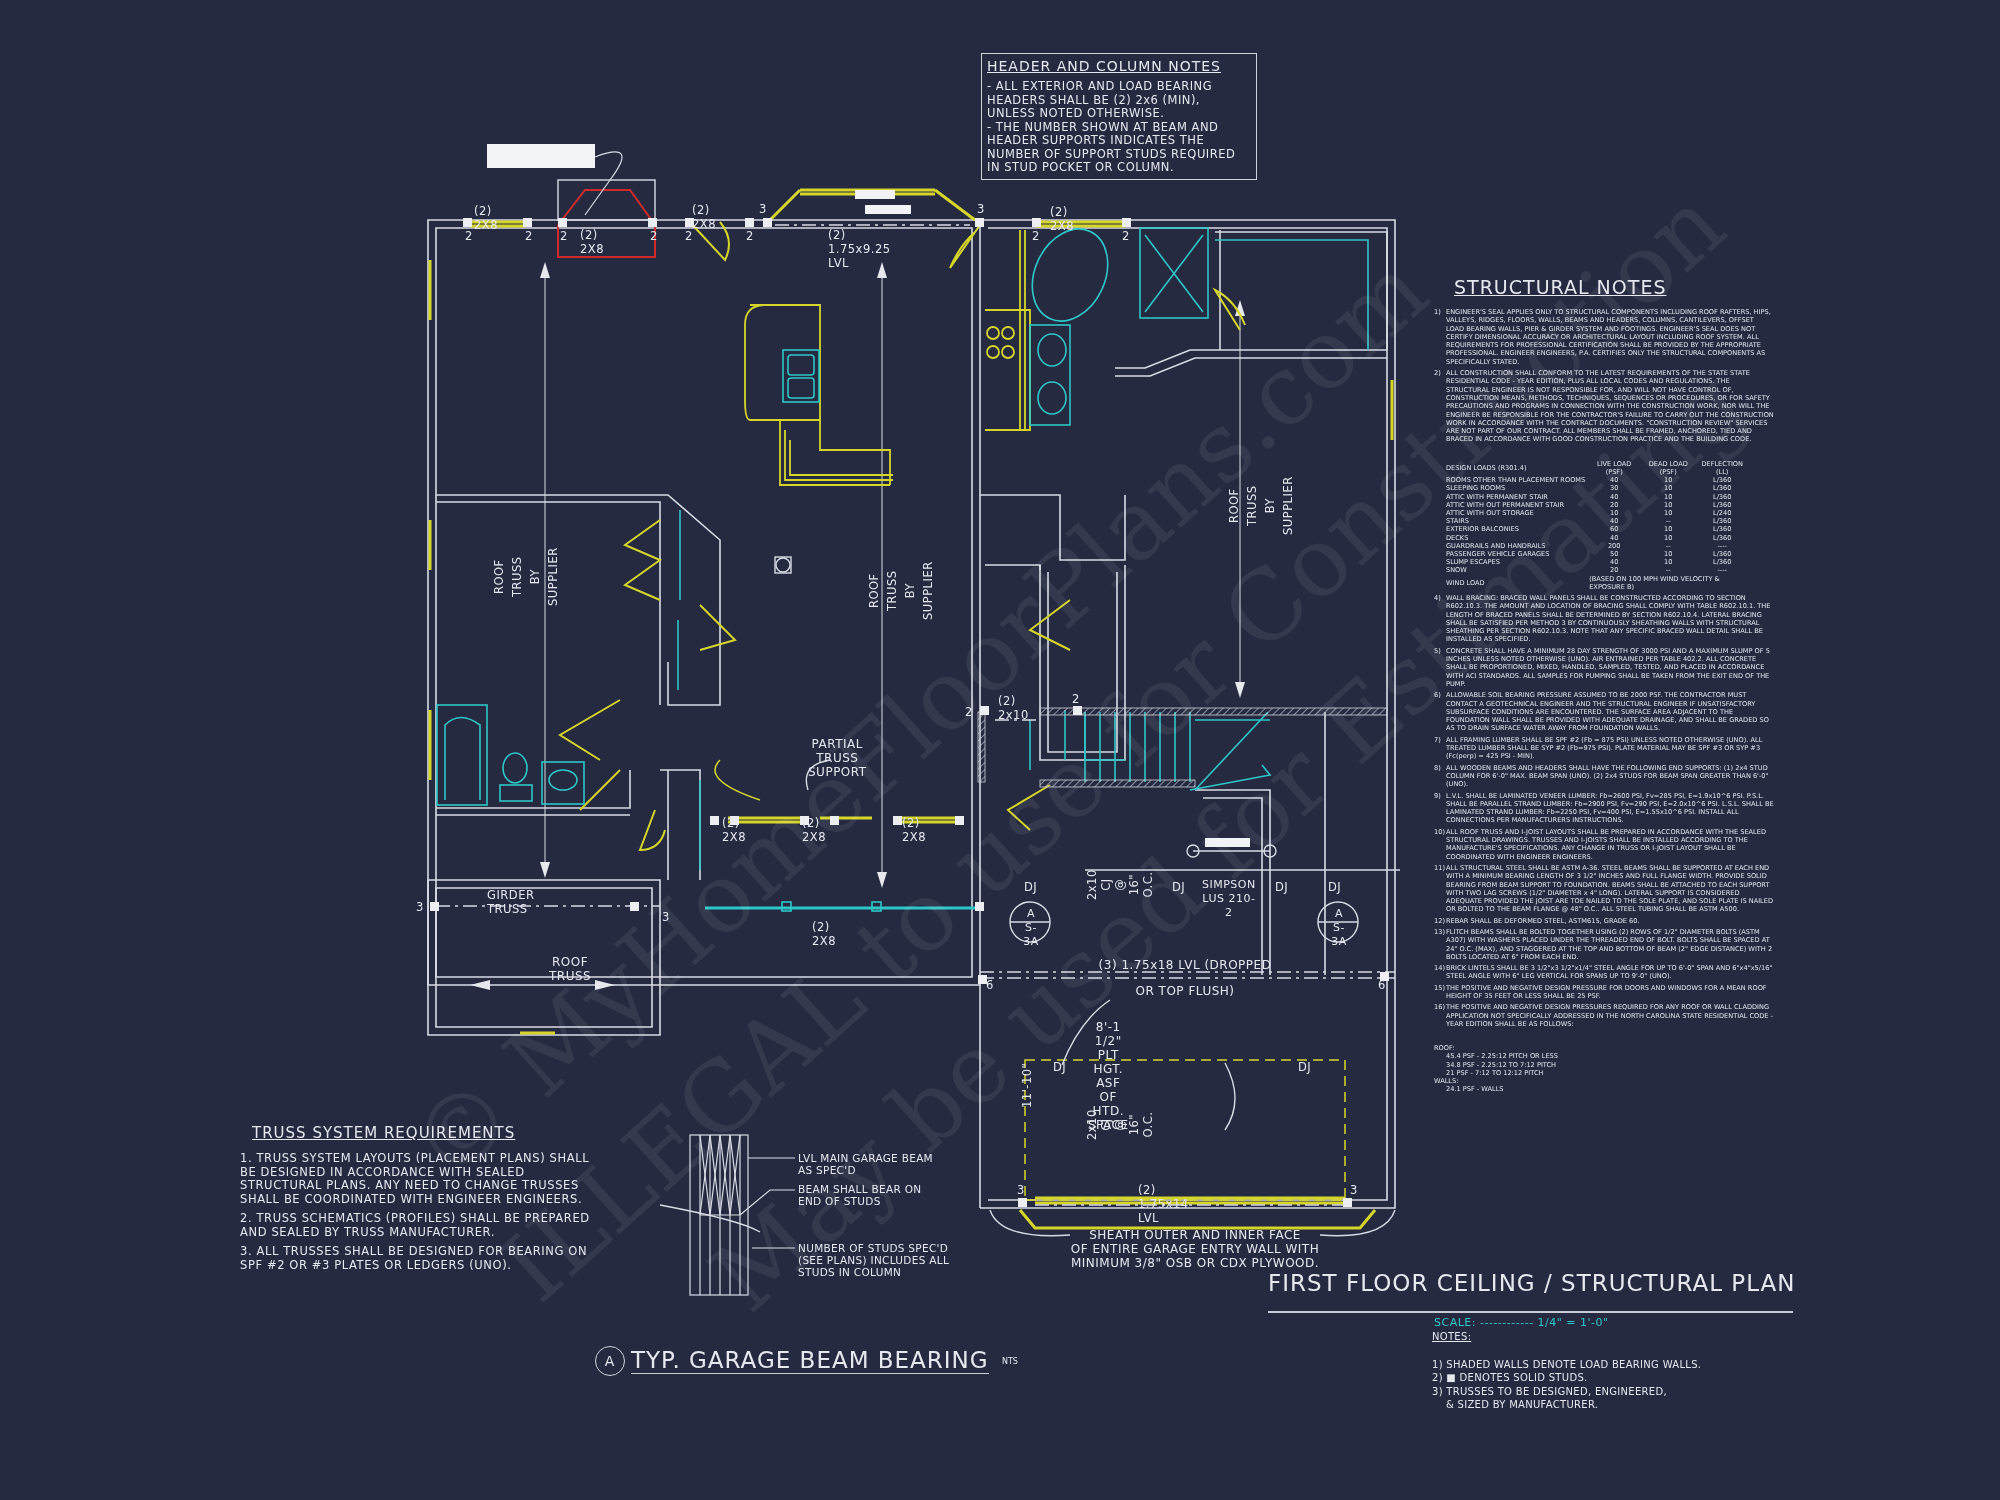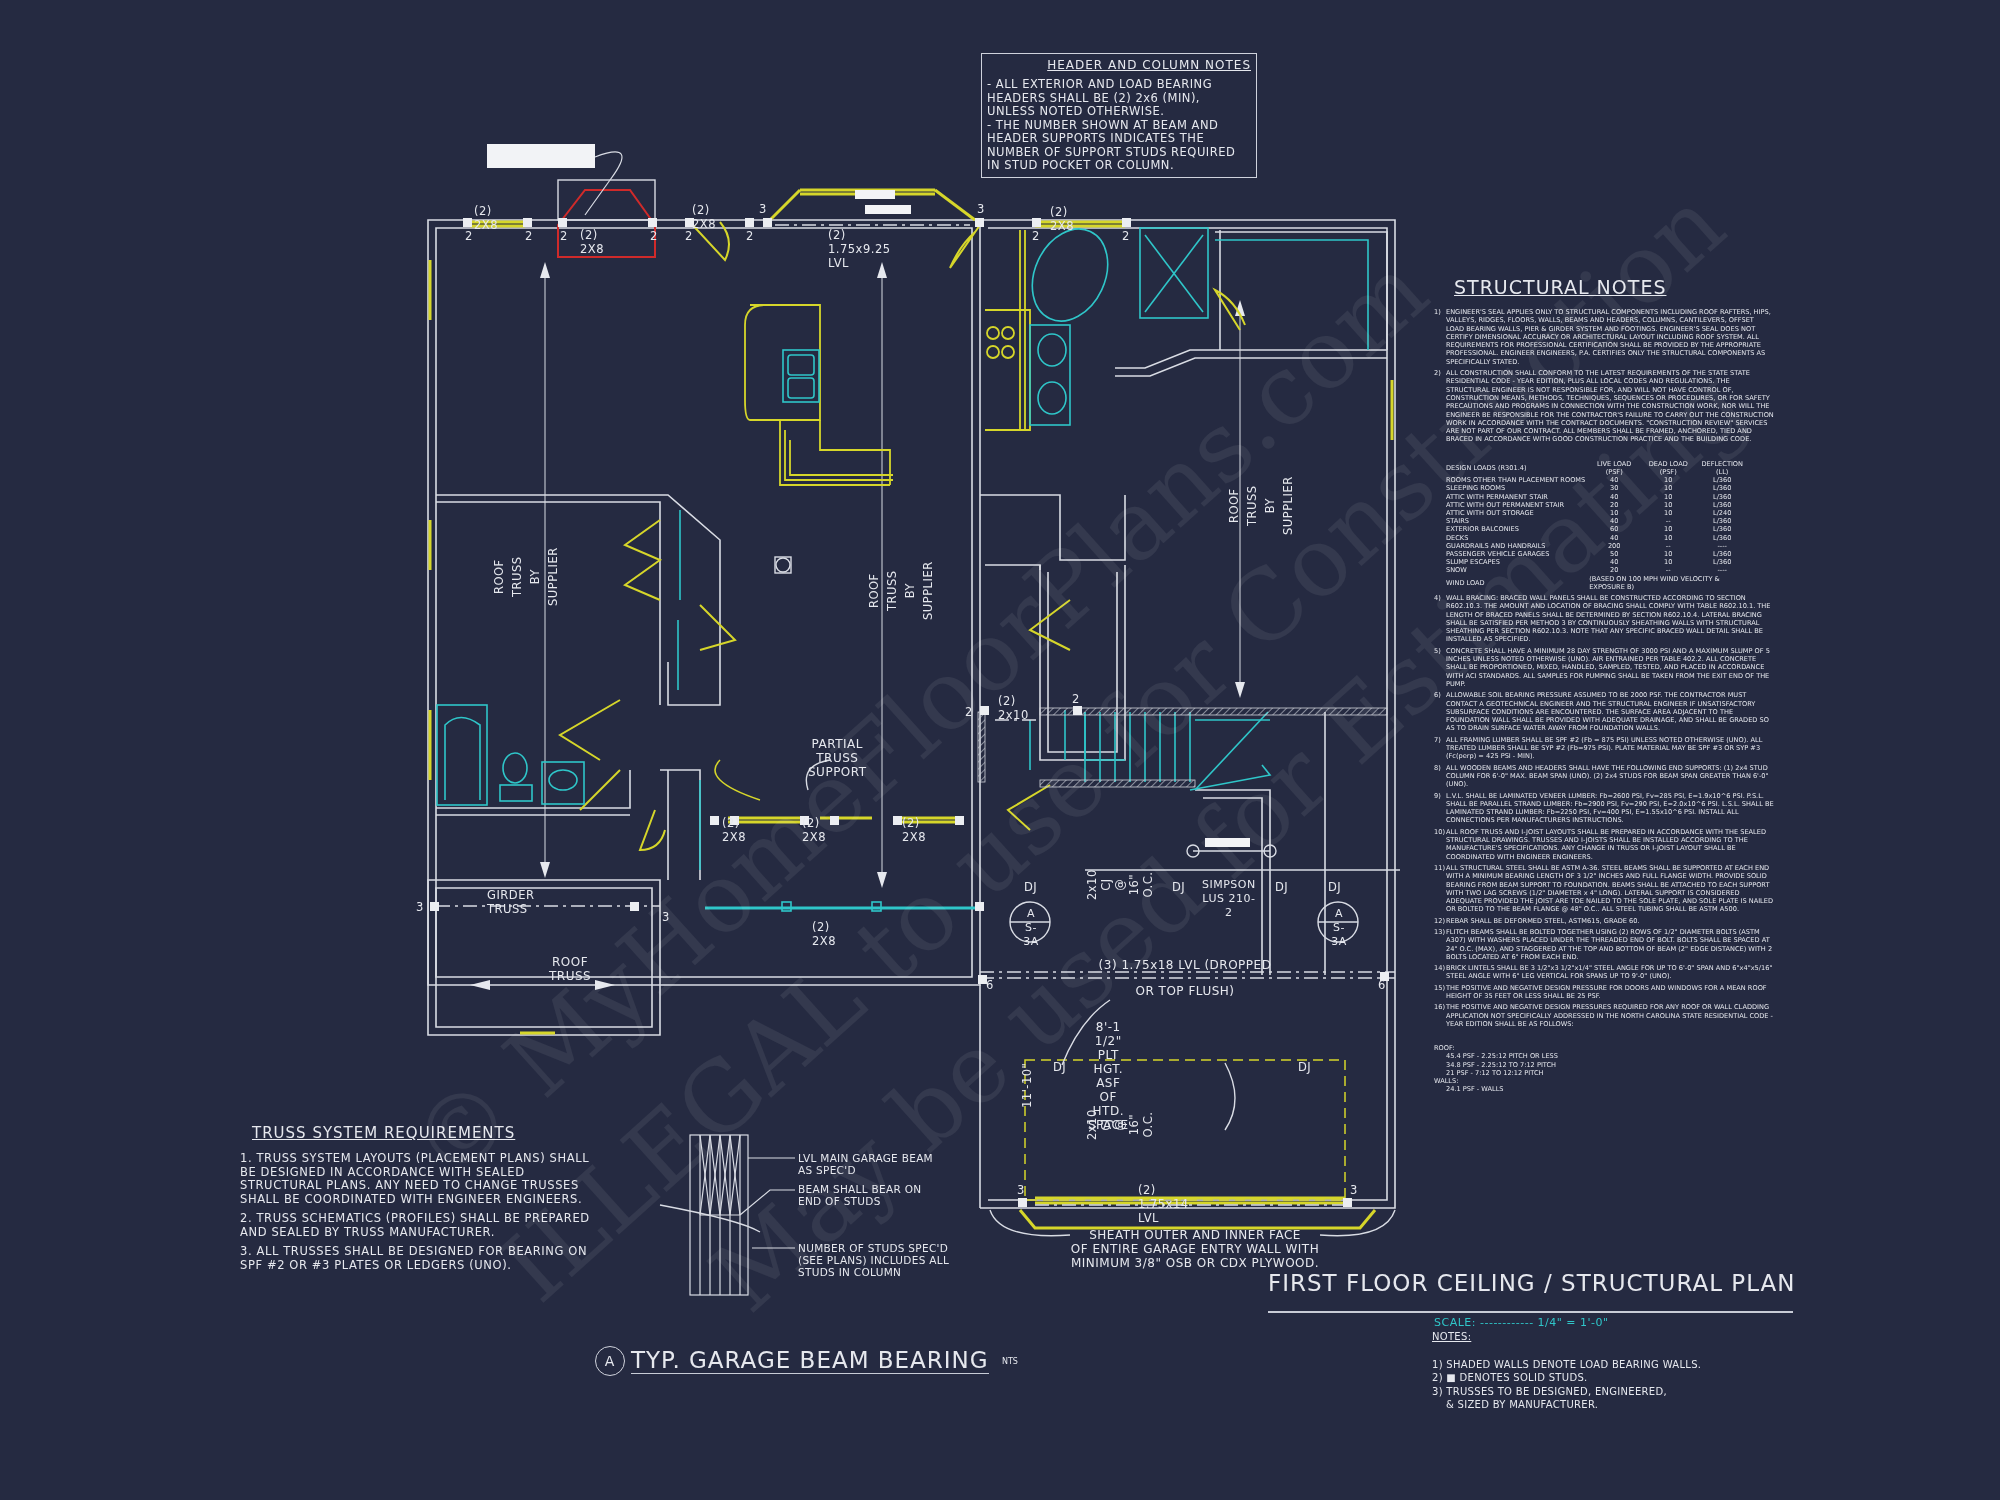--- a/index.html
+++ b/index.html
@@ -1,21 +1,21 @@
 <!DOCTYPE html>
 <html><head>
 <meta charset="utf-8">
 <style>
   html,body{margin:0;padding:0;}
   body{width:2000px;height:1500px;background:#252a41;position:relative;overflow:hidden;
     font-family:"DejaVu Sans",sans-serif;color:#e6e8ee;}
   .abs{position:absolute;}
   .plan{position:absolute;left:0;top:0;width:2000px;height:1500px;}
   .note-box{position:absolute;left:981px;top:53px;width:276px;border:1.5px solid #cfd2dc;padding:4px 5px 4px 5px;box-sizing:border-box;}
-  .note-box h3{margin:0 0 6px 0;font-size:12px;font-weight:normal;letter-spacing:1px;text-decoration:underline;text-align:right;}
+  .note-box h3{margin:0 0 6px 0;font-size:14px;font-weight:normal;letter-spacing:1px;text-decoration:underline;text-align:left;}
   .note-box p{margin:0;font-size:11.5px;line-height:13.5px;letter-spacing:.5px;}
   .struct{position:absolute;left:1434px;top:276px;width:340px;}
   .struct h3{margin:0 0 10px 20px;font-size:19px;font-weight:normal;letter-spacing:1px;text-decoration:underline;}
   .struct .item{font-size:6.6px;line-height:8.3px;margin:0 0 3px 0;display:flex;}
   .struct .item .n{width:12px;flex:none;}
   .struct .item .b{flex:1;}
   .loads{font-size:6.6px;line-height:8.2px;margin:16px 0 3px 0;}
   .loads table{border-collapse:collapse;margin-left:12px;}
   .loads td{padding:0 4px 0 0;}
   .loads td.c{text-align:center;width:50px;}

